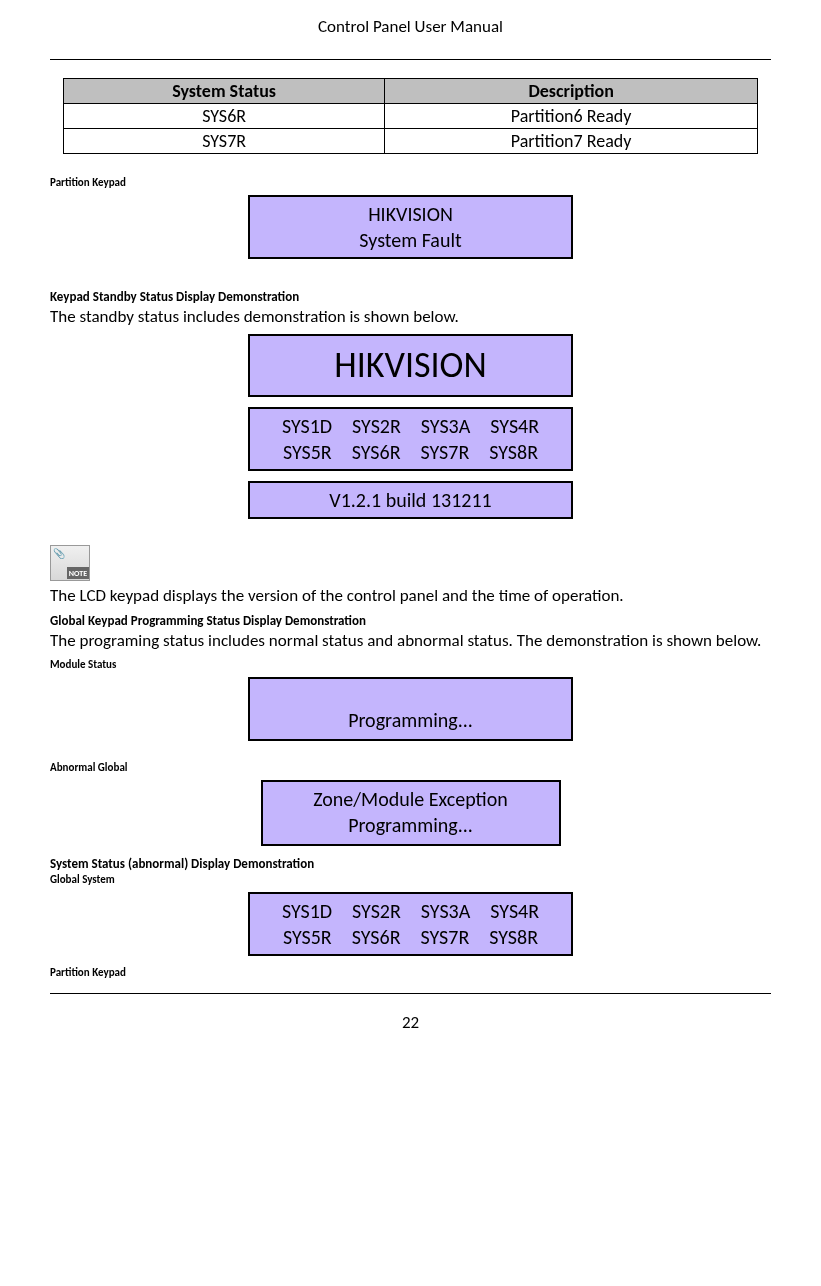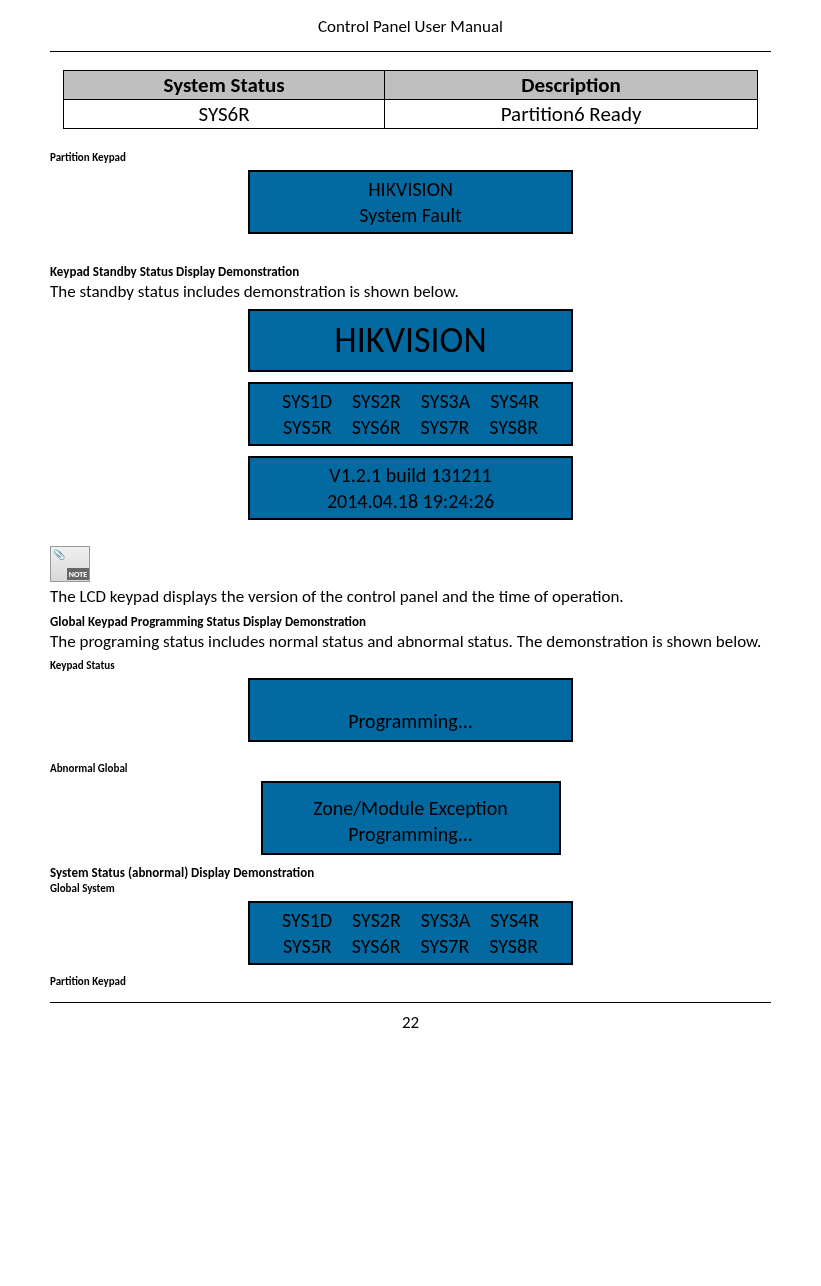--- a/index.html
+++ b/index.html
@@ -11,33 +11,33 @@
       font-family: Calibri, "Segoe UI", Arial, sans-serif;
       background: #fff;
       color: #000;
       width: 821px;
       margin: 0 auto;
       padding: 10px 50px 20px 50px;
     }
     .header {
       text-align: center;
       font-size: 17px;
-      padding: 6px 0 14px 0;
+      padding: 6px 0 22px 0;
       border-bottom: 1.5px solid #000;
       margin-bottom: 18px;
     }
     .status-table {
       width: 695px;
       margin: 0 auto 22px auto;
       border-collapse: collapse;
     }
     .status-table th, .status-table td {
       border: 1px solid #000;
       text-align: center;
-      font-size: 21px;
+      font-size: 18px;
       padding: 1px 0;
     }
     .status-table th {
       background: #bfbfbf;
       font-weight: bold;
     }
     .section-bold {
       font-weight: bold;
       font-size: 11px;
       margin-bottom: 6px;
@@ -48,42 +48,42 @@
       margin-bottom: 2px;
     }
     .body-text {
       font-size: 17px;
       margin-bottom: 6px;
       line-height: 1.3;
       text-align: justify;
     }
     .lcd-box {
       border: 2px solid #000;
-      background: #0369a1;
+      background: #c4b5fd;
       margin: 0 auto 10px auto;
       text-align: center;
       padding: 4px 10px;
       font-size: 20px;
       line-height: 1.3;
     }
     .lcd-small {
       width: 325px;
     }
     .lcd-big-text {
       font-size: 36px;
       padding: 6px 10px;
     }
     .lcd-programming {
       width: 325px;
       padding-top: 28px;
       padding-bottom: 6px;
     }
     .lcd-two-line {
       width: 300px;
-      padding: 12px 10px 6px 10px;
+      padding: 4px 10px 6px 10px;
     }
     .spacer-10 { height: 10px; }
     .spacer-16 { height: 16px; }
     .spacer-20 { height: 20px; }
     .note-icon {
       width: 40px;
       height: 36px;
       margin-bottom: 4px;
       border: 1px solid #999;
       background: linear-gradient(#f0f0f0, #d8d8d8);
@@ -106,39 +106,43 @@
     .note-icon .note-clip {
       position: absolute;
       top: 1px;
       left: 2px;
       font-size: 10px;
     }
     .page-number {
       text-align: center;
       border-top: 1.5px solid #000;
       margin-top: 14px;
-      padding-top: 9px;
+      padding-top: 18px;
       font-size: 17px;
     }
   </style>
 </head>
 <body>
 
 <div class="header">Control Panel User Manual</div>
 
 <table class="status-table">
   <tbody>
       <tr>
     <th>System Status</th>
     <th>Description</th>
   </tr>
   <tr>
     <td>SYS6R</td>
     <td>Partition6 Ready</td>
   </tr>
+  <tr>
+    <td>SYS7R</td>
+    <td>Partition7 Ready</td>
+  </tr>
 </tbody>
   </table>
 
 <div class="section-bold">Partition Keypad</div>
 
 <div class="lcd-box lcd-small">
   <div>HIKVISION</div>
   <div>System Fault</div>
 </div>
 
@@ -149,36 +153,35 @@
 
 <div class="lcd-box lcd-small lcd-big-text">HIKVISION</div>
 
 <div class="lcd-box lcd-small">
   <div>SYS1D SYS2R SYS3A SYS4R</div>
   <div>SYS5R SYS6R SYS7R SYS8R</div>
 </div>
 
 <div class="lcd-box lcd-small">
   <div>V1.2.1  build  131211</div>
-  <div>2014.04.18  19:24:26</div>
 </div>
 
 <div class="spacer-16"></div>
 
 <div class="note-icon">
   <span class="note-clip">📎</span>
   <div class="note-label">NOTE</div>
 </div>
 
 <div class="body-text">The LCD keypad displays the version of the control panel and the time of operation.</div>
 
 <div class="section-bold-large">Global Keypad Programming Status Display Demonstration</div>
 <div class="body-text">The programing status includes normal status and abnormal status. The demonstration is shown below.</div>
 
-<div class="section-bold">Keypad Status</div>
+<div class="section-bold">Module Status</div>
 
 <div class="lcd-box lcd-programming">
   <div>Programming...</div>
 </div>
 
 <div class="spacer-10"></div>
 
 <div class="section-bold">Abnormal Global</div>
 
 <div class="lcd-box lcd-two-line">

